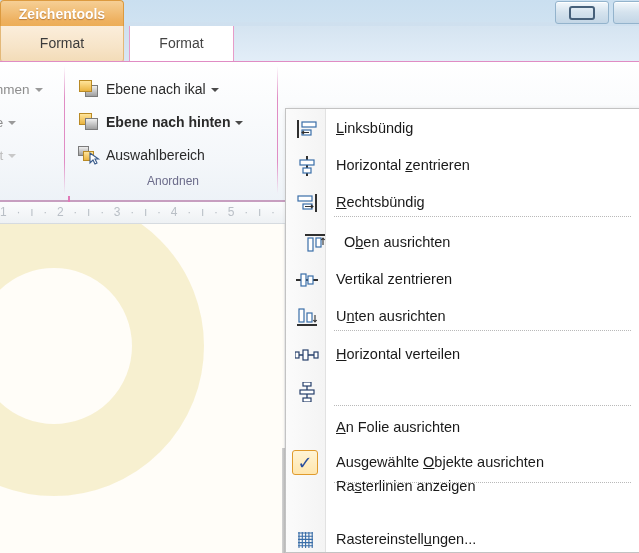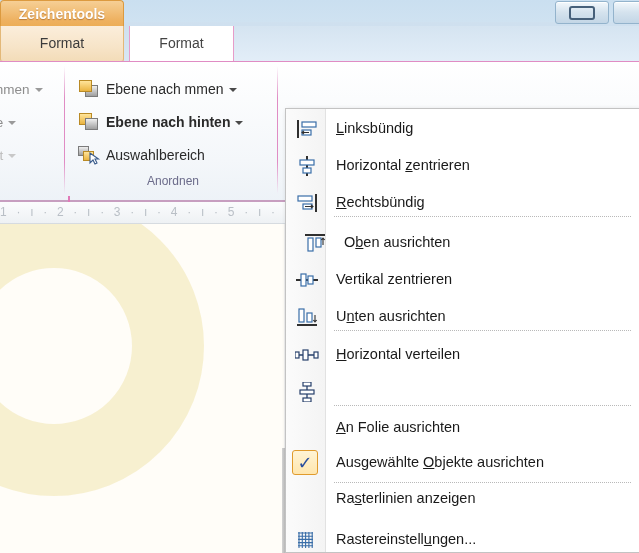--- a/index.html
+++ b/index.html
@@ -283,21 +283,21 @@
       </svg>
     </div>
 
     <div class="grp-divider" style="left:64px;"></div>
     <div class="grp-divider" style="left:277px;"></div>
 
     <div class="arr-item" style="top:14px;">
       <span class="arr-ico">
         <span class="sq sq-g" style="left:7px;top:5px;width:13px;height:12px;"></span>
         <span class="sq sq-y" style="left:1px;top:0px;width:13px;height:12px;"></span>
-      </span><span>Ebene nach mmen</span><i class="caret dark"></i>
+      </span><span>Ebene nach ikal</span><i class="caret dark"></i>
     </div>
 
     <div class="arr-item" style="top:47px;font-weight:bold;">
       <span class="arr-ico">
         <span class="sq sq-y" style="left:1px;top:0px;width:13px;height:12px;"></span>
         <span class="sq sq-g" style="left:7px;top:5px;width:13px;height:12px;"></span>
       </span><span>Ebene nach hinten</span><i class="caret dark"></i>
     </div>
 
     <div class="arr-item" style="top:80px;">
@@ -469,21 +469,21 @@
 
     <div class="mi" style="top:338px;">
       <span class="chk-box">
         <span class="chk-mark">✓</span>
       </span>
       <span class="mi-label">Ausgewählte <u>O</u>bjekte ausrichten</span>
     </div>
 
     <div class="mi-sep" style="top:373px;"></div>
 
-    <div class="mi" style="top:374px;">
+    <div class="mi" style="top:362px;">
       <span class="mi-label">Ra<u>s</u>terlinien anzeigen</span>
     </div>
 
     <div class="mi" style="top:415px;">
       <span class="mi-ico">
         <svg width="24" height="20" viewBox="0 0 24 20">
           <g stroke="#3a6ea8" stroke-width="1.1">
             <path d="M4 2 V18 M7.3 2 V18 M10.6 2 V18 M13.9 2 V18 M17.2 2 V18"></path>
             <path d="M3 3 H18 M3 6.2 H18 M3 9.4 H18 M3 12.6 H18 M3 15.8 H18"></path>
           </g>

